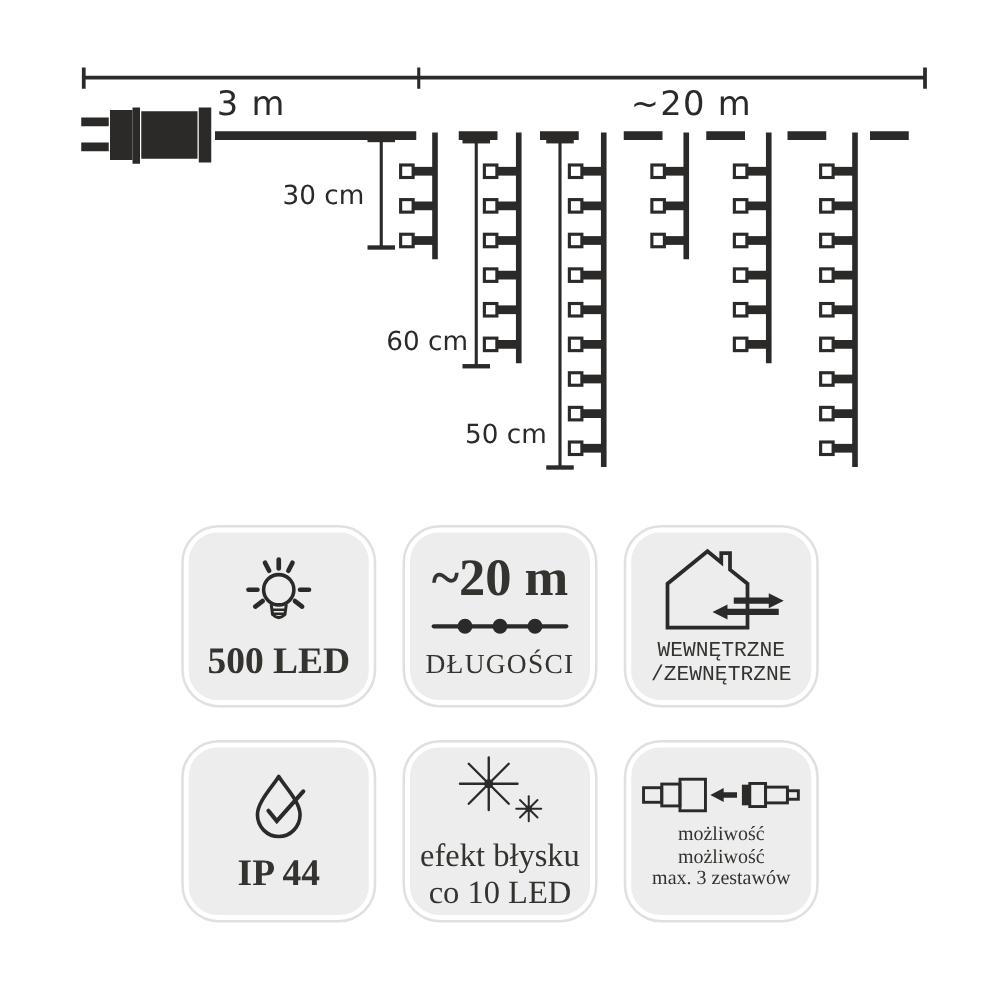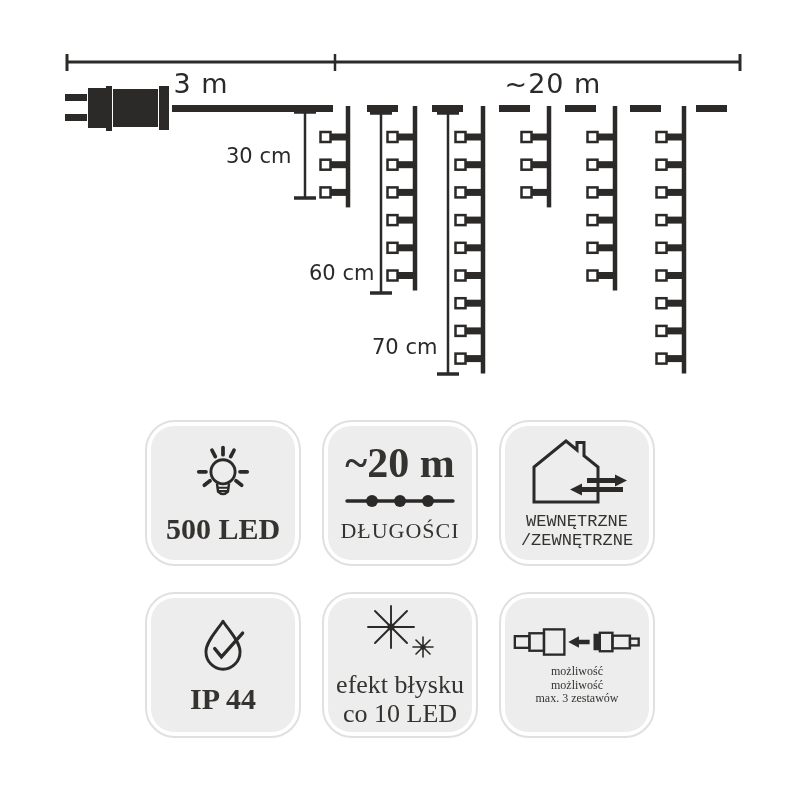--- a/index.html
+++ b/index.html
@@ -22,21 +22,21 @@
   .badges { position:absolute; left:145px; top:420px;
             display:grid; grid-template-columns:repeat(3,156px); grid-auto-rows:146px;
             gap:26px 21px; }
   .badge { width:156px; height:146px; border-radius:30px; background:#fff;
            border:2px solid var(--badge-border); padding:4px; }
   .badge-inner { width:100%; height:100%; background:var(--badge-bg); border-radius:23px;
                  display:flex; flex-direction:column; align-items:center; justify-content:center;
                  font-family:"Liberation Serif", serif; color:var(--text); text-align:center; }
   .b-big { font-weight:bold; font-size:30px; line-height:1.05; white-space:nowrap; }
   .b-huge { font-weight:bold; font-size:42px; line-height:1.0; white-space:nowrap; }
-  .b-caption { font-size:12px; line-height:1.12; white-space:nowrap; }
+  .b-caption { font-size:16px; line-height:1.12; white-space:nowrap; }
   .b-caption.caps { font-size:22px; letter-spacing:1px; }
   .b-caption.small { font-size:17px; letter-spacing:0;font-family:Liberation Mono, monospace; }
   .b-caption.mid { font-size:26px; }
   .bi { display:block; }
   .s  { stroke:var(--ink); fill:none; }
   .f  { fill:var(--ink); stroke:none; }
   .icon-gap { margin-bottom:6px; }
 </style>
 </head>
 <body>
@@ -147,21 +147,21 @@
         <line x1="370" y1="113" x2="392" y2="113" stroke="#2b2a29" stroke-width="3.5"></line>
         <line x1="370" y1="293" x2="392" y2="293" stroke="#2b2a29" stroke-width="3.5"></line>
         <line x1="448" y1="113" x2="448" y2="374" stroke="#2b2a29" stroke-width="2.5"></line>
         <line x1="437" y1="113" x2="459" y2="113" stroke="#2b2a29" stroke-width="3.5"></line>
         <line x1="437" y1="374" x2="459" y2="374" stroke="#2b2a29" stroke-width="3.5"></line>
       </svg>
     <div class="dim-label" id="lbl-3m">3 m</div>
     <div class="dim-label" id="lbl-20m">~20 m</div>
     <div class="drop-label" id="lbl-30">30 cm</div>
     <div class="drop-label" id="lbl-60">60 cm</div>
-    <div class="drop-label" id="lbl-90">70 cm</div>
+    <div class="drop-label" id="lbl-90">50 cm</div>
   </div>
 
   <div class="badges">
 
     <div class="badge">
       <div class="badge-inner">
         <svg class="bi icon-gap" width="76" height="66" viewBox="-34 -32 68 60">
           <circle class="s" cx="0" cy="-4" r="11" stroke-width="2.6"></circle>
           <path class="s" d="M-5.5 6.5 L-4.5 14 Q0 18.5 4.5 14 L5.5 6.5" stroke-width="2.2"></path>
           <path class="s" d="M-5 10.5 H5 M-4.6 13.5 H4.6" stroke-width="1.8"></path>

